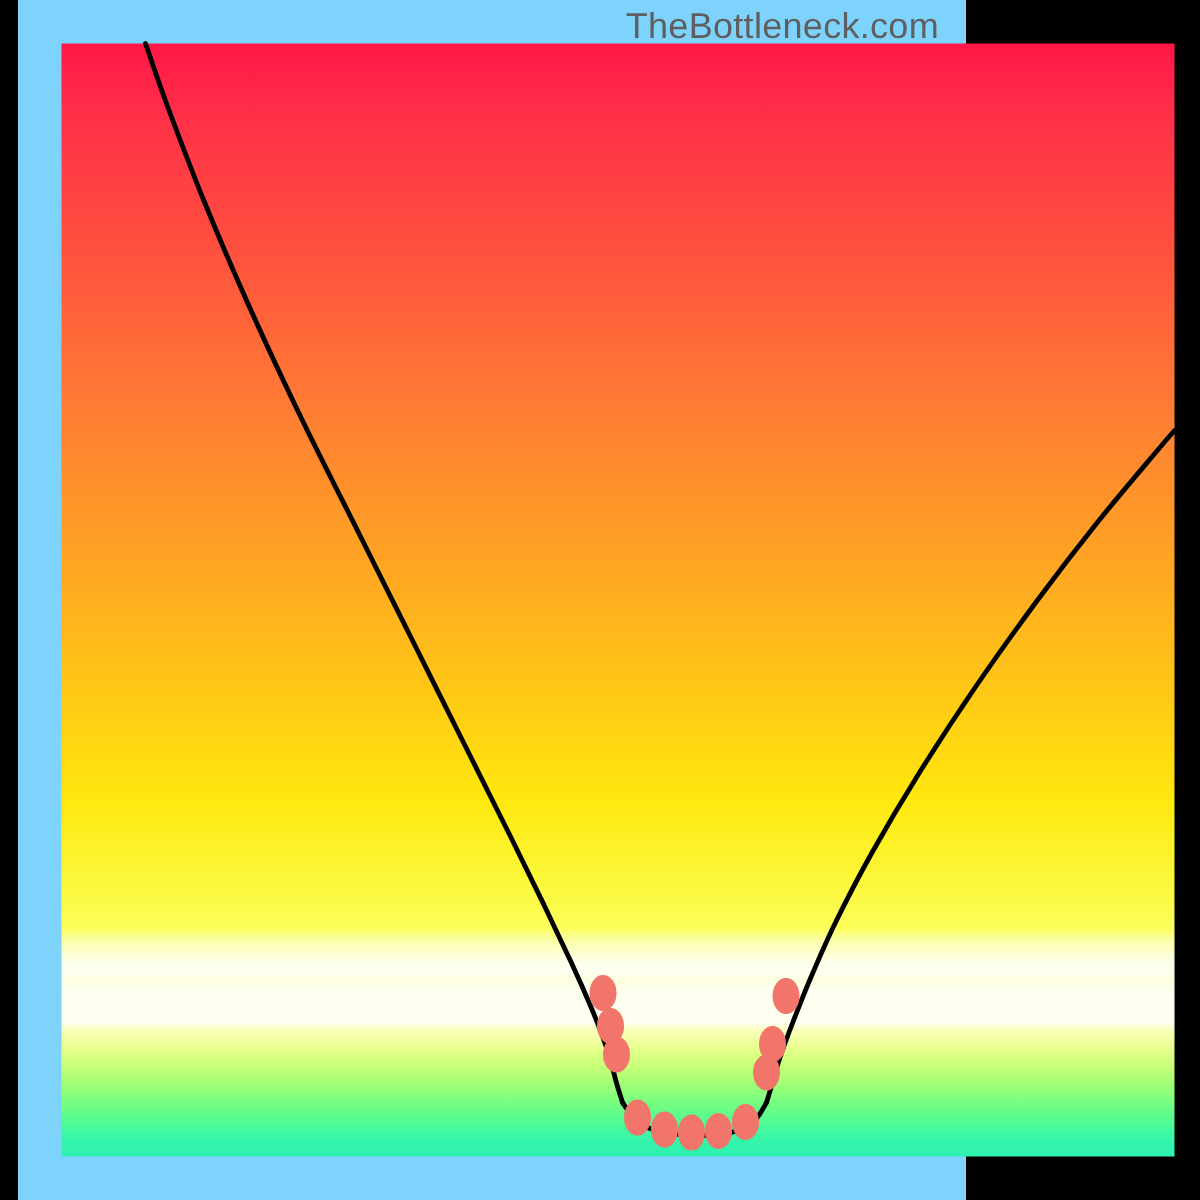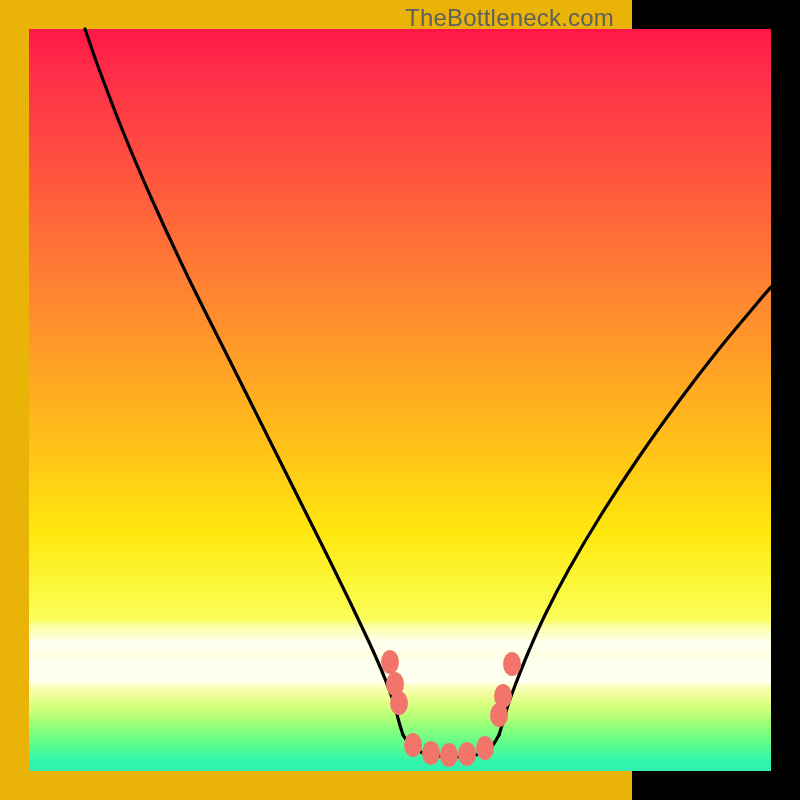--- a/index.html
+++ b/index.html
@@ -6,25 +6,25 @@
     margin: 0;
     padding: 0;
     width: 800px;
     height: 800px;
     background: #000;
     overflow: hidden;
     font-family: Arial, Helvetica, sans-serif;
   }
   .frame {
     position: absolute;
-    left: 0;
+    left: 12px;
     top: 0;
     width: 632px;
     height: 800px;
-    background: #eab308;
+    background: #7dd3fc;
   }
   .plot {
     position: absolute;
     left: 29px;
     top: 29px;
     width: 742px;
     height: 742px;
     background: linear-gradient(to bottom,
       #ff1747 0%,
       #ff2e49 6%,

